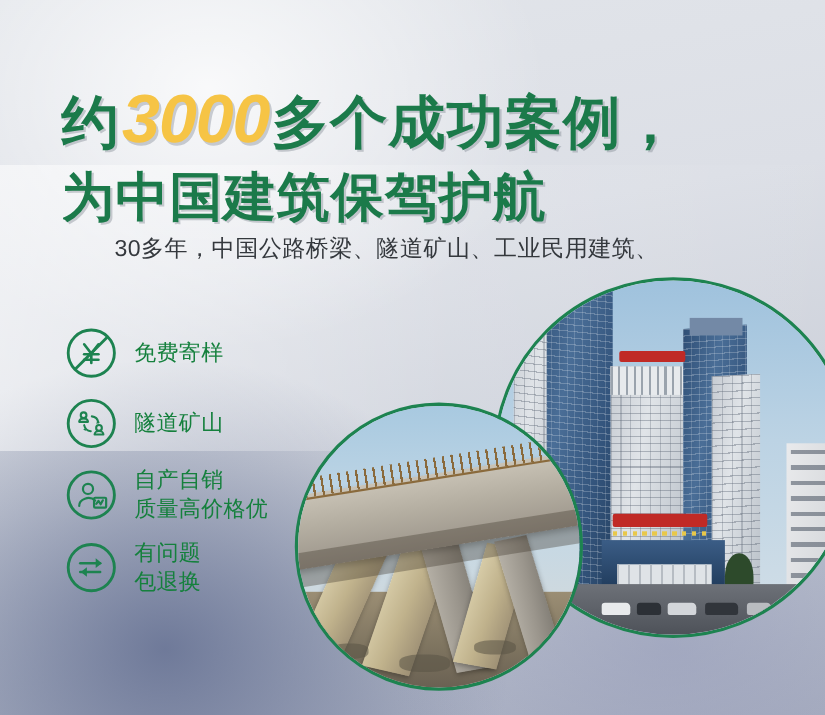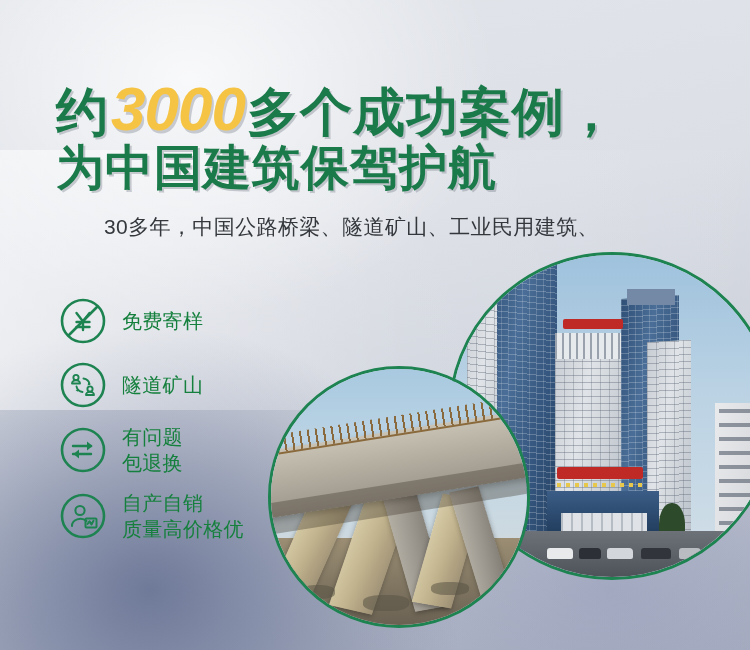--- a/index.html
+++ b/index.html
@@ -32,21 +32,21 @@
     position:absolute; left:0; top:150px; width:750px; height:260px;
     background:linear-gradient(100deg,rgba(255,255,255,.55) 0%,rgba(255,255,255,.10) 55%,rgba(255,255,255,0) 100%);
   }
 
   
   .headline {
     position:absolute; left:56px; top:78px; z-index:6;
     line-height:1.0; white-space:nowrap;
   }
   .hl-line { display:block; }
-  .hl-line1 { margin-bottom:4px; }
+  .hl-line1 { margin-bottom:16px; }
   .hl-green {
     font-size:52px; font-weight:bold; color:#1b7a4a;
     text-shadow:2px 2px 0 rgba(120,128,140,.38);
     letter-spacing:1px;
   }
   .hl-num {
     font-size:62px; font-weight:bold; font-style:italic; color:#f6c445;
     text-shadow:2px 3px 0 rgba(130,138,150,.40);
     letter-spacing:-1px; padding:0 2px;
   }
@@ -195,52 +195,52 @@
       </span>
       <span class="feat-text">
         <span>隧道矿山</span>
       </span>
     </div>
 
     <div class="feature">
       <span class="feat-icon">
         <svg viewBox="0 0 50 50" width="50" height="50">
           <circle cx="25" cy="25" r="21" fill="none" stroke="#1d8350" stroke-width="2.6"></circle>
+          <g fill="none" stroke="#1d8350" stroke-width="2" stroke-linecap="round" stroke-linejoin="round">
+            <circle cx="22" cy="19.5" r="4.6"></circle>
+            <path d="M14 35 a8.4 7 0 0 1 14.5 -5"></path>
+            <rect x="27.5" y="27.5" width="11" height="9" rx="1"></rect>
+            <path d="M29.5 33 l2 -2.6 l2 3 l2 -3.6"></path>
+          </g>
+        </svg>
+      </span>
+      <span class="feat-text">
+        <span>自产自销</span>
+        <span>质量高价格优</span>
+      </span>
+    </div>
+
+    <div class="feature">
+      <span class="feat-icon">
+        <svg viewBox="0 0 50 50" width="50" height="50">
+          <circle cx="25" cy="25" r="21" fill="none" stroke="#1d8350" stroke-width="2.6"></circle>
           <g fill="none" stroke="#1d8350" stroke-width="2.4" stroke-linecap="round" stroke-linejoin="round">
             <path d="M15 21 H33"></path>
             <path d="M15 29 H33"></path>
           </g>
           <path d="M29 16.6 L34.6 21 L29 25.4 z" fill="#1d8350"></path>
           <path d="M21 24.6 L15.4 29 L21 33.4 z" fill="#1d8350"></path>
         </svg>
       </span>
       <span class="feat-text">
         <span>有问题</span>
         <span>包退换</span>
       </span>
     </div>
 
-    <div class="feature">
-      <span class="feat-icon">
-        <svg viewBox="0 0 50 50" width="50" height="50">
-          <circle cx="25" cy="25" r="21" fill="none" stroke="#1d8350" stroke-width="2.6"></circle>
-          <g fill="none" stroke="#1d8350" stroke-width="2" stroke-linecap="round" stroke-linejoin="round">
-            <circle cx="22" cy="19.5" r="4.6"></circle>
-            <path d="M14 35 a8.4 7 0 0 1 14.5 -5"></path>
-            <rect x="27.5" y="27.5" width="11" height="9" rx="1"></rect>
-            <path d="M29.5 33 l2 -2.6 l2 3 l2 -3.6"></path>
-          </g>
-        </svg>
-      </span>
-      <span class="feat-text">
-        <span>自产自销</span>
-        <span>质量高价格优</span>
-      </span>
-    </div>
-
   </div>
 
   <div class="photo photo-building">
     <div class="ph-inner">
       <div class="bld-sky"></div>
 
       <div class="twr" style="left:36px; top:4px; width:70px; height:292px; transform:skewY(6deg);">
         <div class="twr-glass" style="inset:0;"></div>
       </div>
 

